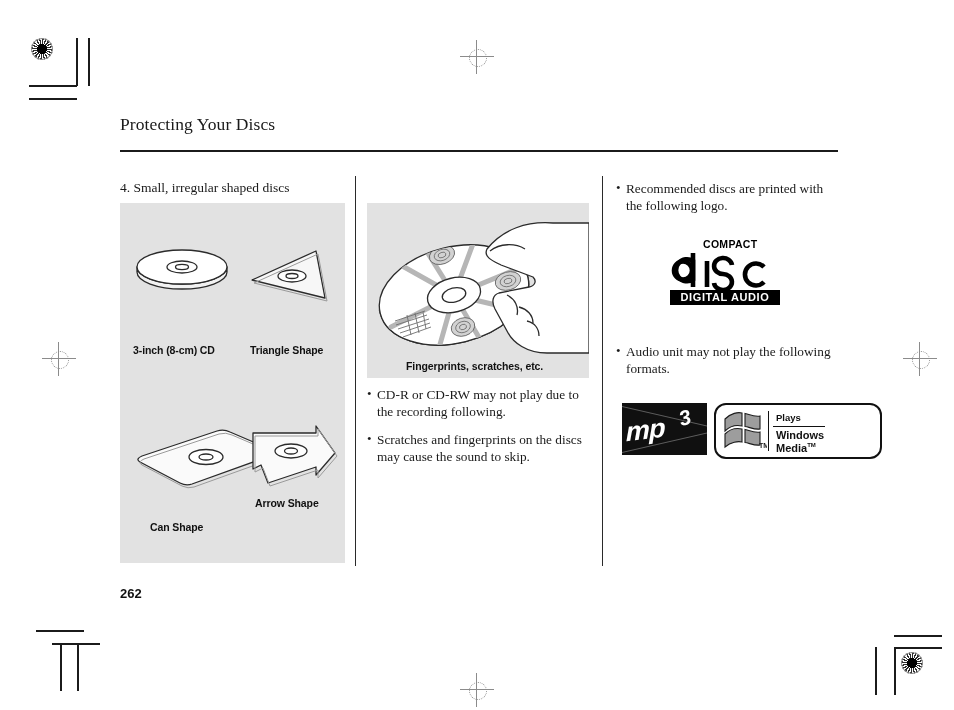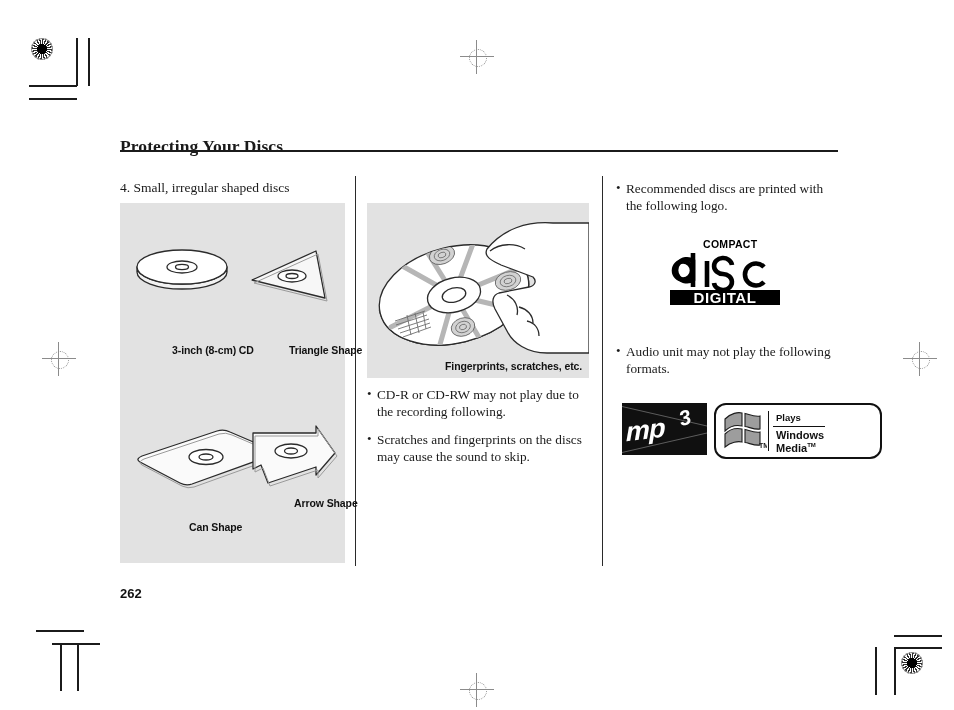--- a/index.html
+++ b/index.html
@@ -13,48 +13,48 @@
           box-shadow:0 0 0 1px #8a8a8a inset;}
   .crosshair{position:absolute;}
   .crosshair .ring{position:absolute;left:9px;top:9px;width:16px;height:16px;
           border:1px dotted #8b8b8b;border-radius:50%;}
   .crosshair .v{position:absolute;left:16px;top:0;width:1px;height:34px;background:#8b8b8b;}
   .crosshair .h{position:absolute;left:0;top:16px;width:34px;height:1px;background:#8b8b8b;}
 
   
   .page{position:absolute;left:0;top:0;width:954px;height:710px;}
 
-  .title{position:absolute;left:120px;top:136px;font-size:17.5px;font-weight:bold;
+  .title{position:absolute;left:120px;top:114px;font-size:17.5px;font-weight:normal;
          letter-spacing:.1px;font-family:"Liberation Serif",serif;}
   .title-rule{position:absolute;left:120px;top:150px;width:718px;height:2px;background:#1b1b1b;}
 
   .divider{position:absolute;width:1px;background:#2a2a2a;}
 
   .col-head{position:absolute;font-size:13.5px;}
 
   .panel{position:absolute;background:#e2e2e2;}
 
   .cap{position:absolute;font-family:"Liberation Sans",sans-serif;font-weight:bold;
-       font-size:10.5px;color:#111;letter-spacing:-.1px;white-space:nowrap;margin-left:39px;}
+       font-size:10.5px;color:#111;letter-spacing:-.1px;white-space:nowrap;}
 
   .bullet-block{position:absolute;font-size:13.3px;line-height:1.28;}
   .bl{display:flex;margin-bottom:11px;}
   .bl:last-child{margin-bottom:0;}
   .bl .dot{width:10px;flex:0 0 10px;font-size:13px;line-height:1.28;}
   .bl .txt{flex:1;}
 
   .pageno{position:absolute;left:120px;top:586px;font-family:"Liberation Sans",sans-serif;
           font-weight:bold;font-size:13px;color:#111;}
 
   
   .cdlogo{position:absolute;}
   .cdlogo .compact{position:absolute;font-family:"Liberation Sans",sans-serif;
         font-weight:bold;font-size:10.5px;letter-spacing:.3px;color:#000;}
   .cdlogo .audio{position:absolute;background:#000;color:#fff;
-        font-family:"Liberation Sans",sans-serif;font-weight:bold;font-size:15px;
+        font-family:"Liberation Sans",sans-serif;font-weight:bold;font-size:11px;
         letter-spacing:.6px;text-align:center;}
 
   
   .mp3{position:absolute;background:#101010;overflow:hidden;}
   .mp3 .diag{position:absolute;background:#5d5d5d;height:1px;width:150%;transform-origin:0 0;}
   .mp3 .word{position:absolute;color:#fff;font-family:"Liberation Sans",sans-serif;
        font-weight:bold;font-style:italic;font-size:27px;letter-spacing:-1px;
        transform:skewX(-6deg) rotate(-7deg);}
   .mp3 .sup{position:absolute;color:#fff;font-family:"Liberation Sans",sans-serif;
        font-weight:bold;font-style:italic;font-size:21px;transform:rotate(-16deg);}

